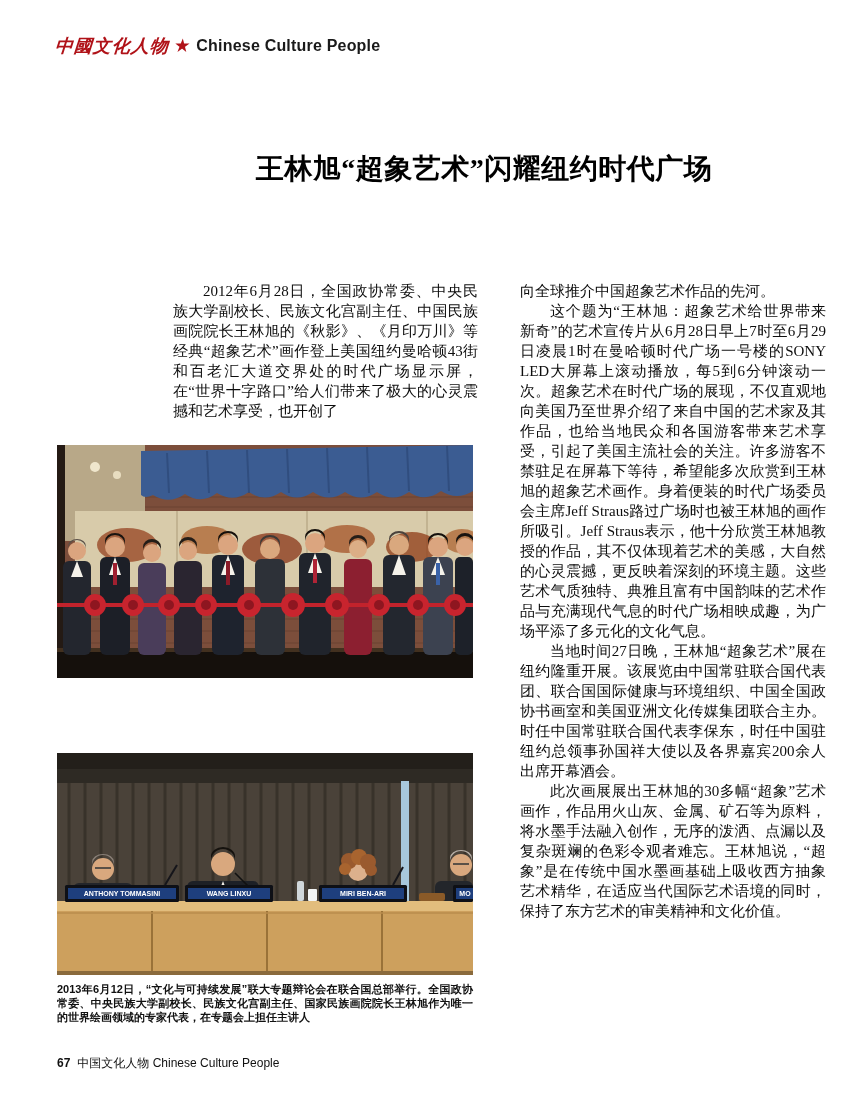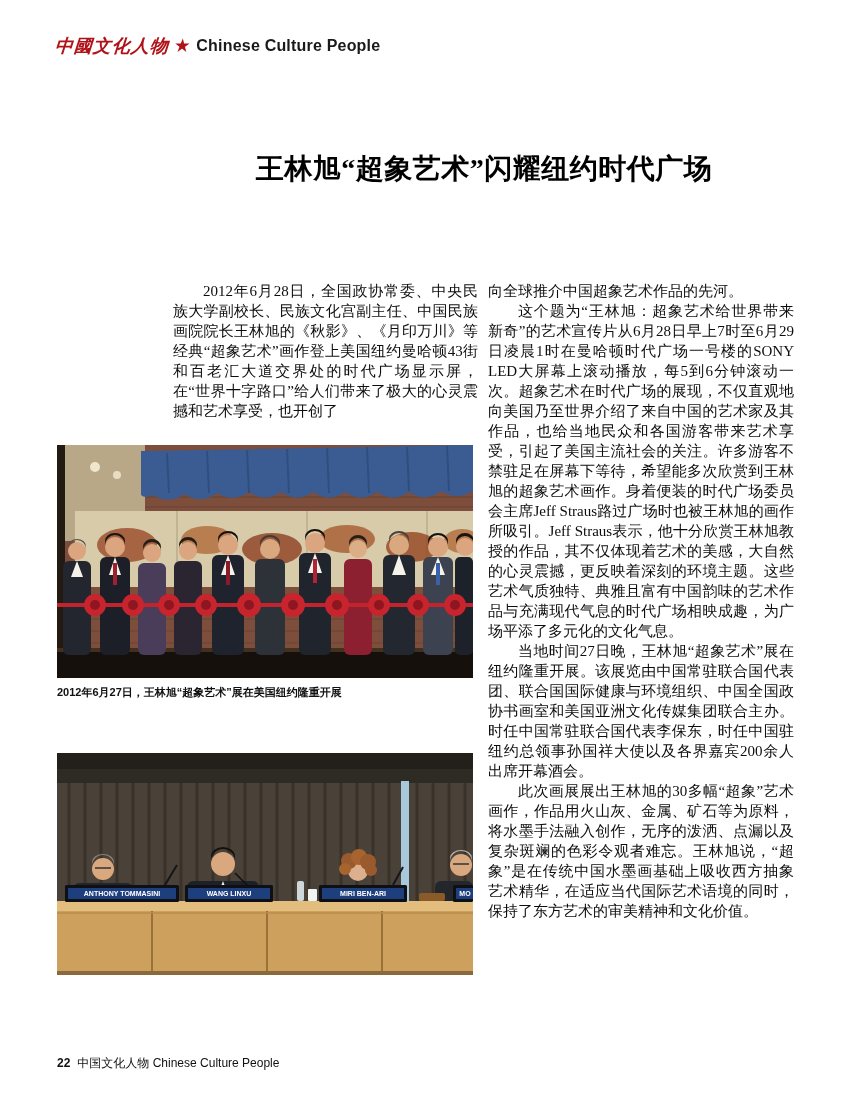--- a/index.html
+++ b/index.html
@@ -32,21 +32,21 @@
     font-size:28px; font-weight:bold; color:#000;
     letter-spacing:0.5px; white-space:nowrap;
   }
   
   .body-text p {
     font-size:15px; line-height:20px; text-align:justify;
     text-justify:inter-ideograph; color:#0d0d0d;
   }
   .body-text p.indent { text-indent:2em; }
   .col-left-text  { position:absolute; left:164px; top:281px; width:305px;margin-left:9px; }
-  .col-right      { position:absolute; left:488px; top:281px; width:306px; }
+  .col-right      { position:absolute; left:520px; top:281px; width:306px; }
   
   figure { position:absolute; width:416px; }
   .fig1 { left:57px; top:445px; }
   .fig2 { left:57px; top:753px; }
   figure svg { display:block; }
   figcaption {
     margin-top:7px;
     font-family:"Liberation Sans", sans-serif;
     font-size:11px; font-weight:bold; line-height:14px; color:#111;
     text-align:justify;
@@ -199,21 +199,20 @@
           <circle cx="322" cy="160" r="11" fill="#c8242e"></circle>
             <circle cx="322" cy="160" r="5" fill="#8e1620"></circle>
           <circle cx="361" cy="160" r="11" fill="#c8242e"></circle>
             <circle cx="361" cy="160" r="5" fill="#8e1620"></circle>
           <circle cx="398" cy="160" r="11" fill="#c8242e"></circle>
             <circle cx="398" cy="160" r="5" fill="#8e1620"></circle>
         </g>
       </g>
     </g>
   </svg>
-  <figcaption>2012年6月27日，王林旭“超象艺术”展在美国纽约隆重开展</figcaption>
 </figure>
 
 <figure class="fig2">
   <svg width="416" height="222" viewBox="0 0 416 222">
 
     <rect x="0" y="0" width="416" height="222" fill="#4a4239"></rect>
     <rect x="0" y="0" width="416" height="16" fill="#231f1a"></rect>
     <rect x="0" y="16" width="416" height="14" fill="#2e2a24"></rect>
     <g stroke="#38322a" stroke-width="3">
       <line x1="12" y1="30" x2="12" y2="150"></line>
@@ -304,25 +303,26 @@
         <text x="306" y="143">MIRI BEN-ARI</text>
         <line x1="336" y1="132" x2="346" y2="114" stroke="#15151a" stroke-width="2"></line>
       </g>
       <g>
         <rect x="396" y="132" width="20" height="17" rx="1.5" fill="#0e1016"></rect>
         <rect x="399" y="135" width="17" height="11" fill="#1e3f7e"></rect>
         <text x="408" y="143">MO</text>
       </g>
     </g>
   </svg>
+  <figcaption>2013年6月12日，“文化与可持续发展”联大专题辩论会在联合国总部举行。全国政协常委、中央民族大学副校长、民族文化宫副主任、国家民族画院院长王林旭作为唯一的世界绘画领域的专家代表，在专题会上担任主讲人</figcaption>
 </figure>
 
 <div class="col-right body-text">
   <p>向全球推介中国超象艺术作品的先河。</p>
   <p class="indent">这个题为“王林旭：超象艺术给世界带来新奇”的艺术宣传片从6月28日早上7时至6月29日凌晨1时在曼哈顿时代广场一号楼的SONY LED大屏幕上滚动播放，每5到6分钟滚动一次。超象艺术在时代广场的展现，不仅直观地向美国乃至世界介绍了来自中国的艺术家及其作品，也给当地民众和各国游客带来艺术享受，引起了美国主流社会的关注。许多游客不禁驻足在屏幕下等待，希望能多次欣赏到王林旭的超象艺术画作。身着便装的时代广场委员会主席Jeff Straus路过广场时也被王林旭的画作所吸引。Jeff Straus表示，他十分欣赏王林旭教授的作品，其不仅体现着艺术的美感，大自然的心灵震撼，更反映着深刻的环境主题。这些艺术气质独特、典雅且富有中国韵味的艺术作品与充满现代气息的时代广场相映成趣，为广场平添了多元化的文化气息。</p>
   <p class="indent">当地时间27日晚，王林旭“超象艺术”展在纽约隆重开展。该展览由中国常驻联合国代表团、联合国国际健康与环境组织、中国全国政协书画室和美国亚洲文化传媒集团联合主办。时任中国常驻联合国代表李保东，时任中国驻纽约总领事孙国祥大使以及各界嘉宾200余人出席开幕酒会。</p>
   <p class="indent">此次画展展出王林旭的30多幅“超象”艺术画作，作品用火山灰、金属、矿石等为原料，将水墨手法融入创作，无序的泼洒、点漏以及复杂斑斓的色彩令观者难忘。王林旭说，“超象”是在传统中国水墨画基础上吸收西方抽象艺术精华，在适应当代国际艺术语境的同时，保持了东方艺术的审美精神和文化价值。</p>
 </div>
 
 <footer class="page-footer">
-  <span class="page-number">22</span>
+  <span class="page-number">67</span>
   <span>中国文化人物 Chinese Culture People</span>
 </footer>
 
 </body></html>

